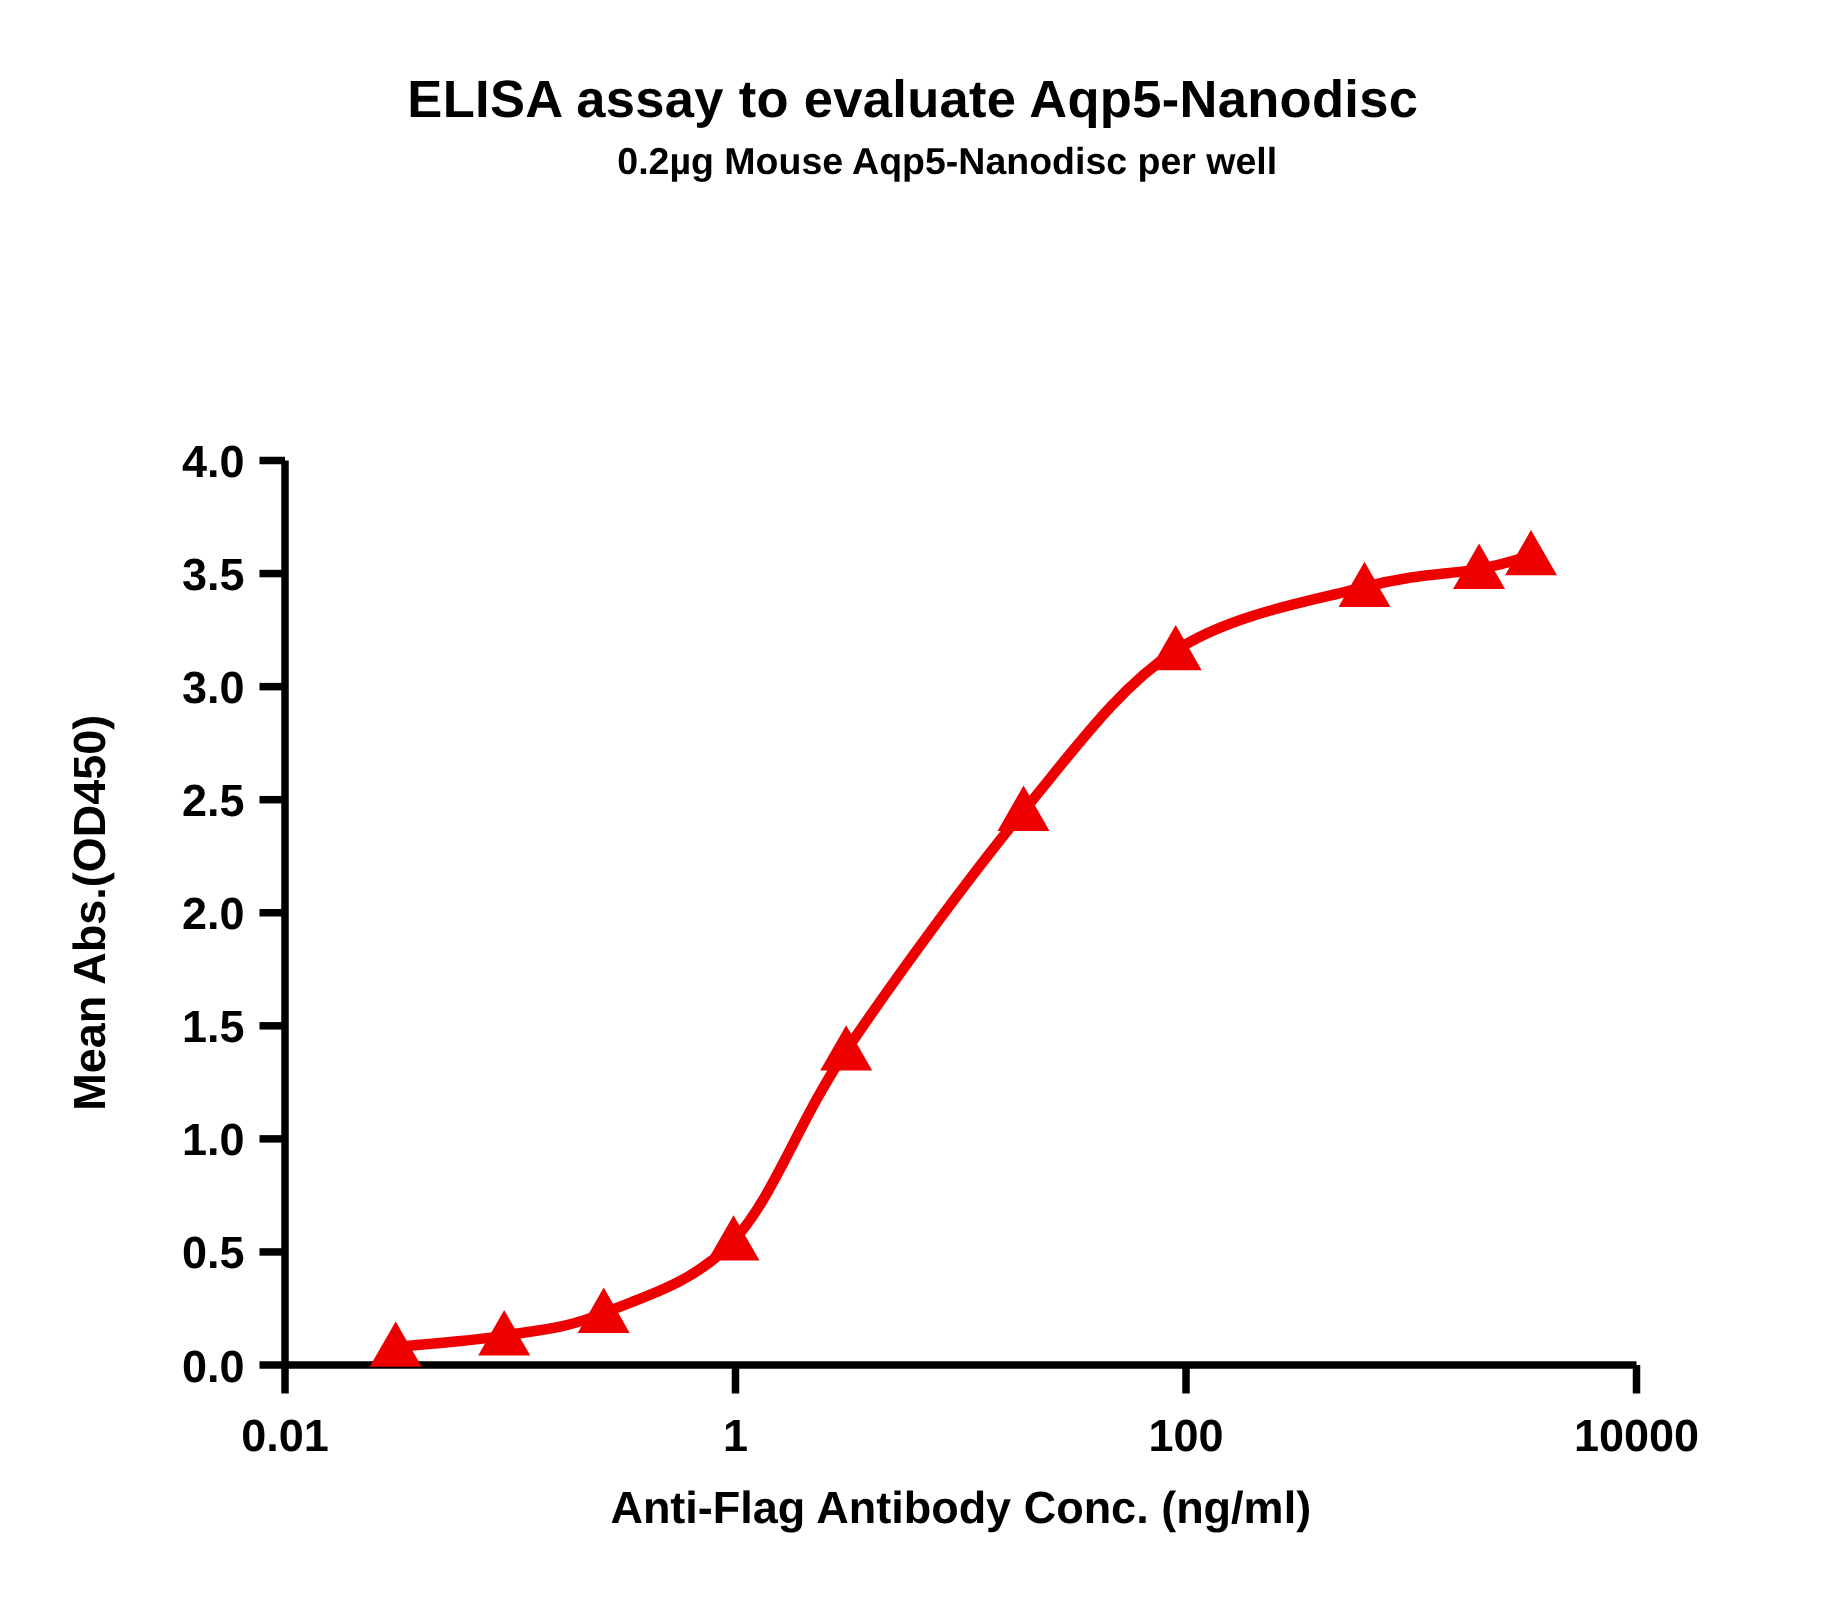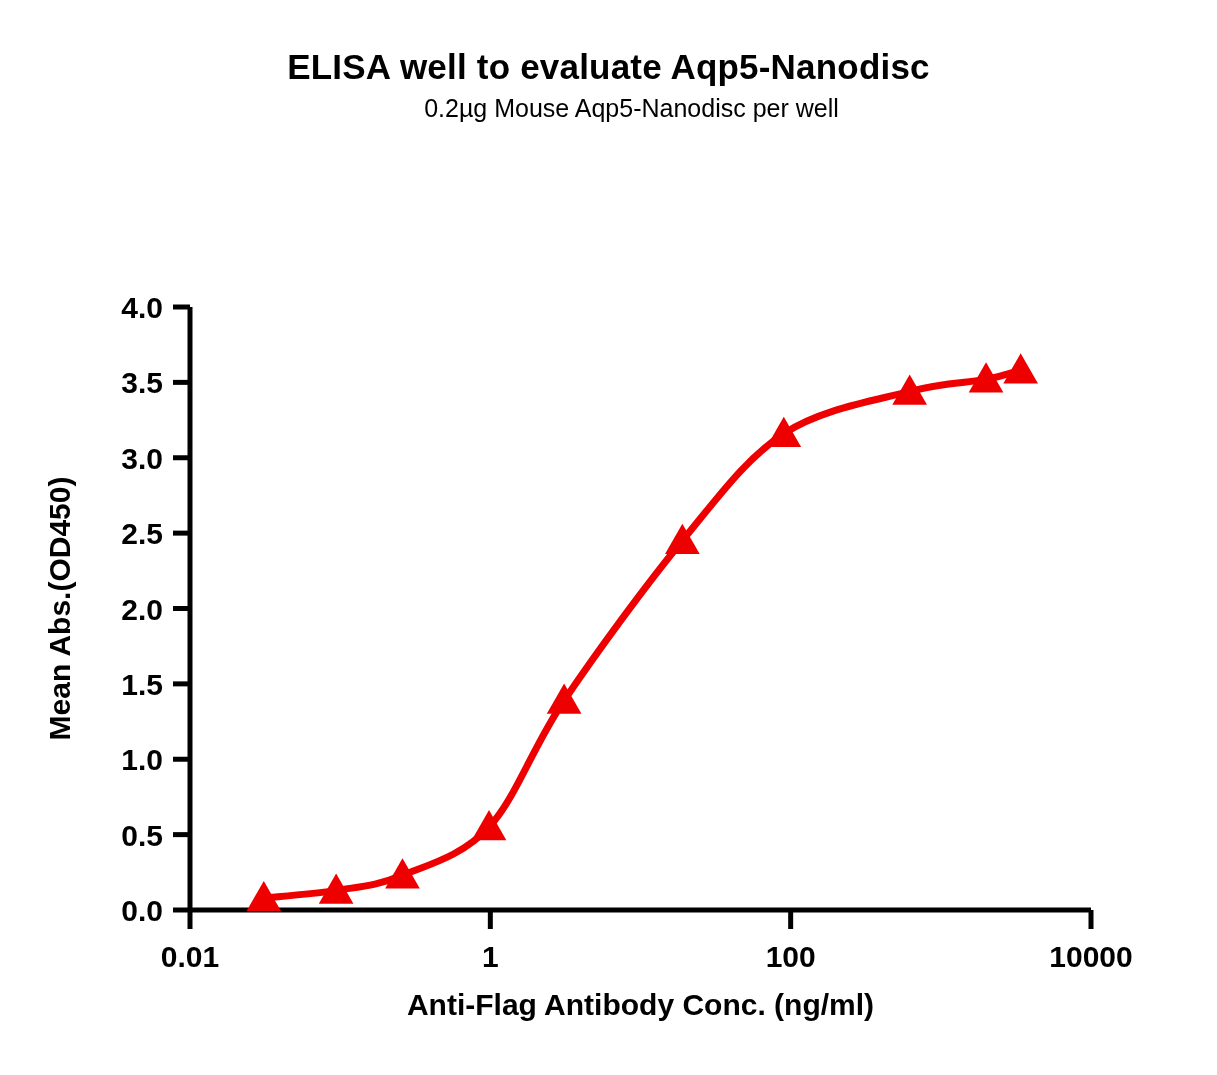--- a/index.html
+++ b/index.html
@@ -30,21 +30,21 @@
   }
   .chart-title {
     font-size: 35px;
     font-weight: bold;
     letter-spacing: 0.2px;
     line-height: 42px;
     white-space: nowrap;
   }
   .chart-subtitle {
     font-size: 25px;
-    font-weight: normal;
+    font-weight: bold;
     line-height: 32px;
     margin-top: 4px;
     white-space: nowrap;
     margin-left: 46px;
   }
   #plot-svg {
     position: absolute;
     left: 0;
     top: 0;
   }
@@ -58,21 +58,21 @@
     font-size: 30px;
     font-weight: bold;
   }
 </style>
 </head>
 <body>
 
 <div id="figure">
 
   <div class="title-block">
-    <div class="chart-title">ELISA well to evaluate Aqp5-Nanodisc</div>
+    <div class="chart-title">ELISA assay to evaluate Aqp5-Nanodisc</div>
     <div class="chart-subtitle">0.2µg Mouse Aqp5-Nanodisc per well</div>
   </div>
 
   <svg id="plot-svg" width="1217" height="1075">
     <g id="y-axis-group">
         <line x1="190" y1="307" x2="190" y2="910" stroke="#000000" stroke-width="5"></line>
         <line x1="173" y1="910" x2="190" y2="910" stroke="#000000" stroke-width="5"></line>
         <text x="163" y="921" text-anchor="end" fill="#000000" class="tick-label-text">0.0</text>
         <line x1="173" y1="834.625" x2="190" y2="834.625" stroke="#000000" stroke-width="5"></line>
         <text x="163" y="845.625" text-anchor="end" fill="#000000" class="tick-label-text">0.5</text>

